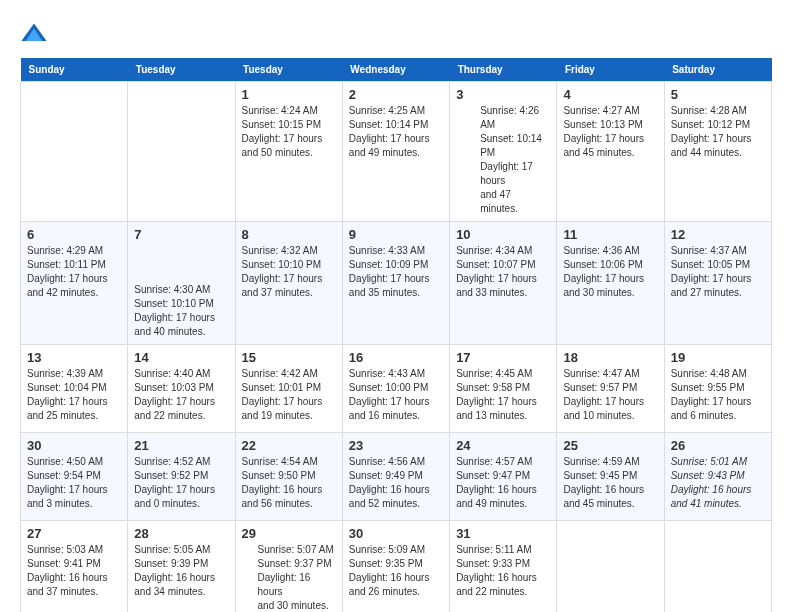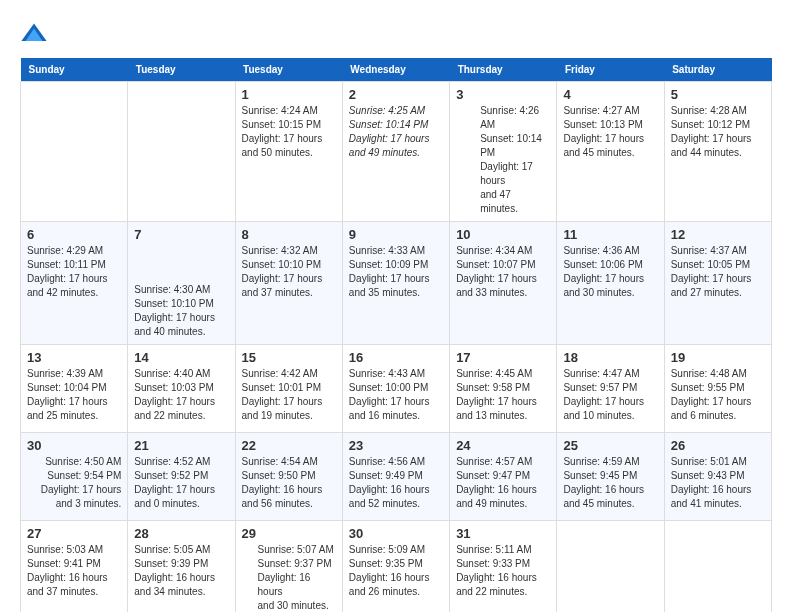--- a/index.html
+++ b/index.html
@@ -121,21 +121,21 @@
         <td class="empty-cell"></td>
         <td>
           <div class="day-num">1</div>
           <div class="day-info" style="white-space: pre-line;">Sunrise: 4:24 AM
 Sunset: 10:15 PM
 Daylight: 17 hours
 and 50 minutes.</div>
         </td>
         <td>
           <div class="day-num">2</div>
-          <div class="day-info" style="white-space: pre-line; font-style: italic;">Sunrise: 4:25 AM
+          <div class="day-info" style="white-space: pre-line;">Sunrise: 4:25 AM
 Sunset: 10:14 PM
 Daylight: 17 hours
 and 49 minutes.</div>
         </td>
         <td>
           <div class="day-num">3</div>
           <div class="day-info" style="white-space: pre-line; margin-left: 24px;">Sunrise: 4:26 AM
 Sunset: 10:14 PM
 Daylight: 17 hours
 and 47 minutes.</div>
@@ -253,21 +253,21 @@
           <div class="day-num">19</div>
           <div class="day-info" style="white-space: pre-line;">Sunrise: 4:48 AM
 Sunset: 9:55 PM
 Daylight: 17 hours
 and 6 minutes.</div>
         </td>
       </tr>
       <tr>
         <td>
           <div class="day-num">30</div>
-          <div class="day-info" style="white-space: pre-line; text-align: right;">Sunrise: 4:50 AM
+          <div class="day-info" style="white-space: pre-line;">Sunrise: 4:50 AM
 Sunset: 9:54 PM
 Daylight: 17 hours
 and 3 minutes.</div>
         </td>
         <td>
           <div class="day-num">21</div>
           <div class="day-info" style="white-space: pre-line;">Sunrise: 4:52 AM
 Sunset: 9:52 PM
 Daylight: 17 hours
 and 0 minutes.</div>
@@ -295,21 +295,21 @@
         </td>
         <td>
           <div class="day-num">25</div>
           <div class="day-info" style="white-space: pre-line;">Sunrise: 4:59 AM
 Sunset: 9:45 PM
 Daylight: 16 hours
 and 45 minutes.</div>
         </td>
         <td>
           <div class="day-num">26</div>
-          <div class="day-info" style="white-space: pre-line;">Sunrise: 5:01 AM
+          <div class="day-info" style="white-space: pre-line; font-style: italic;">Sunrise: 5:01 AM
 Sunset: 9:43 PM
 Daylight: 16 hours
 and 41 minutes.</div>
         </td>
       </tr>
       <tr>
         <td>
           <div class="day-num">27</div>
           <div class="day-info" style="white-space: pre-line;">Sunrise: 5:03 AM
 Sunset: 9:41 PM

